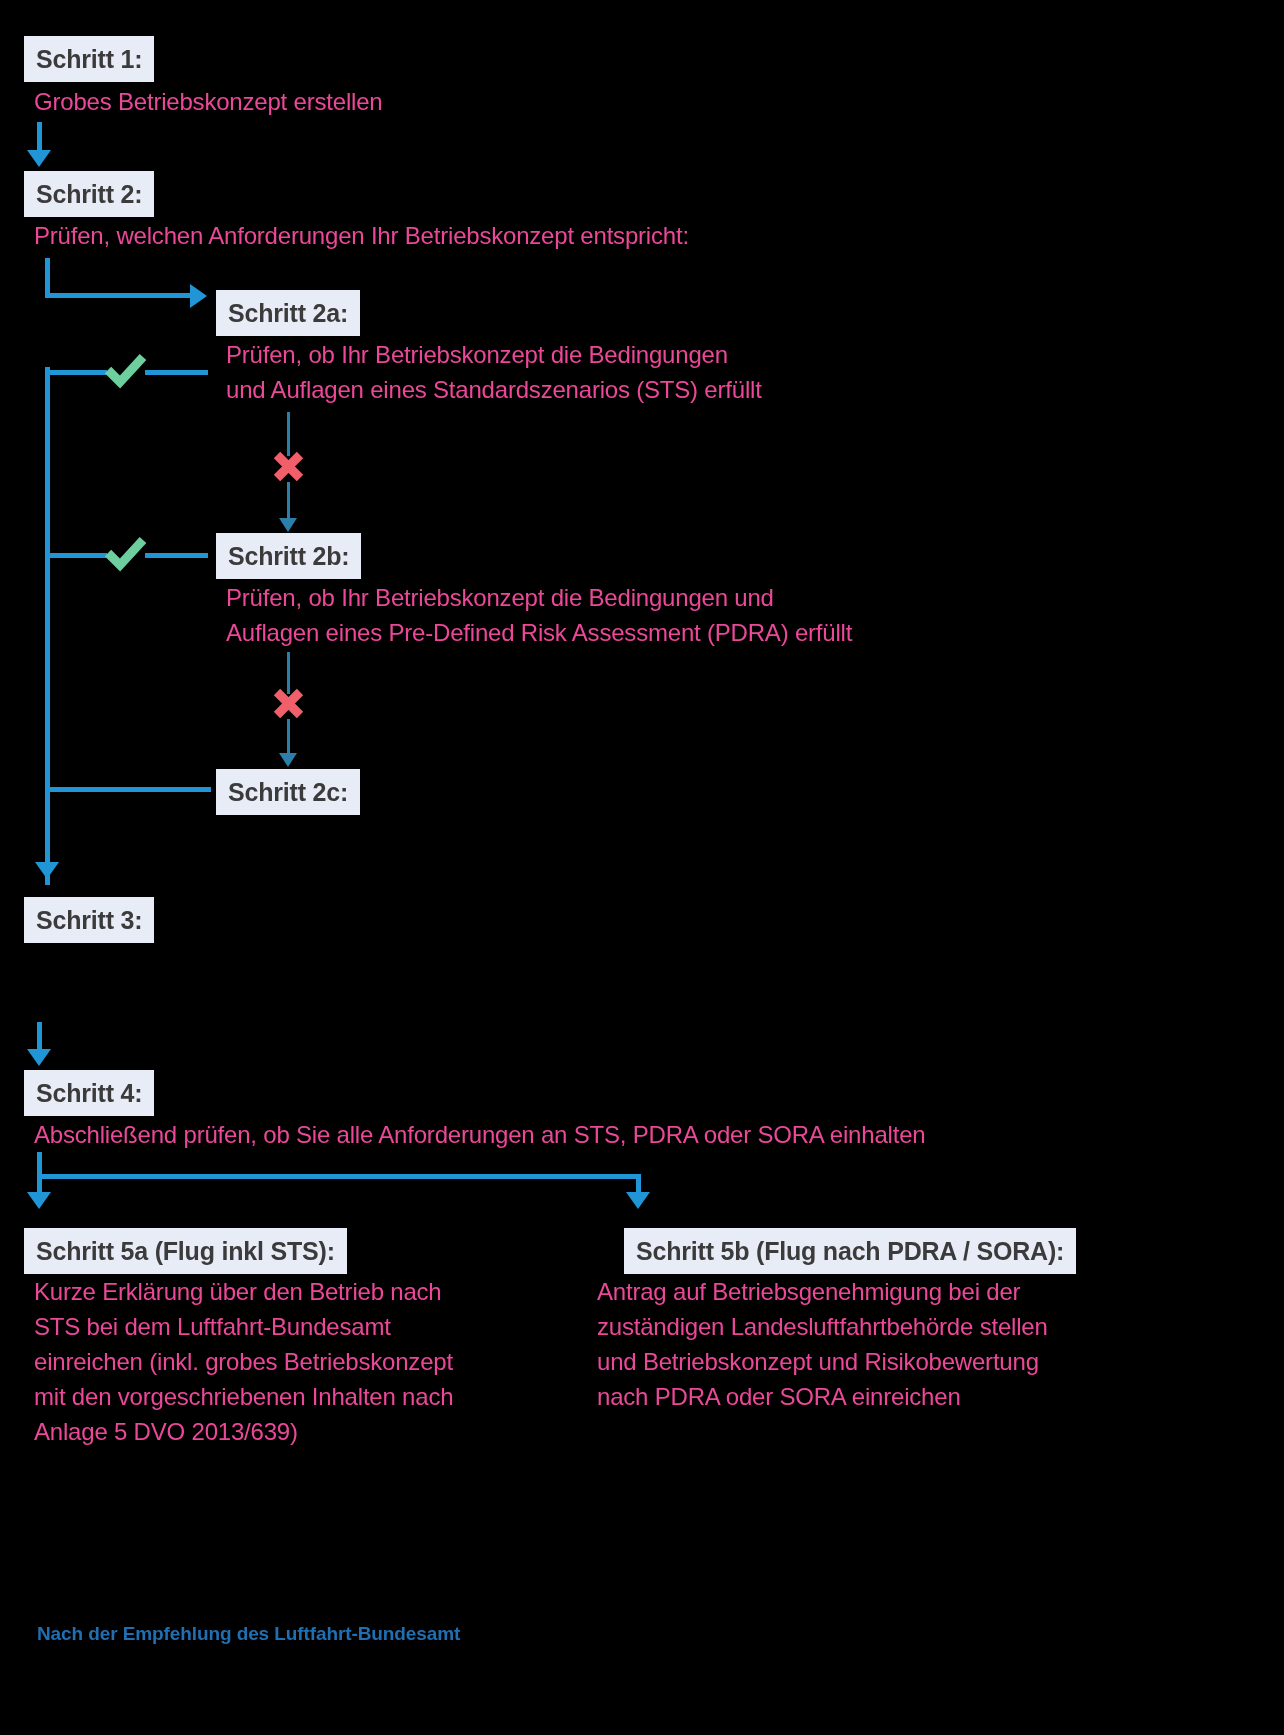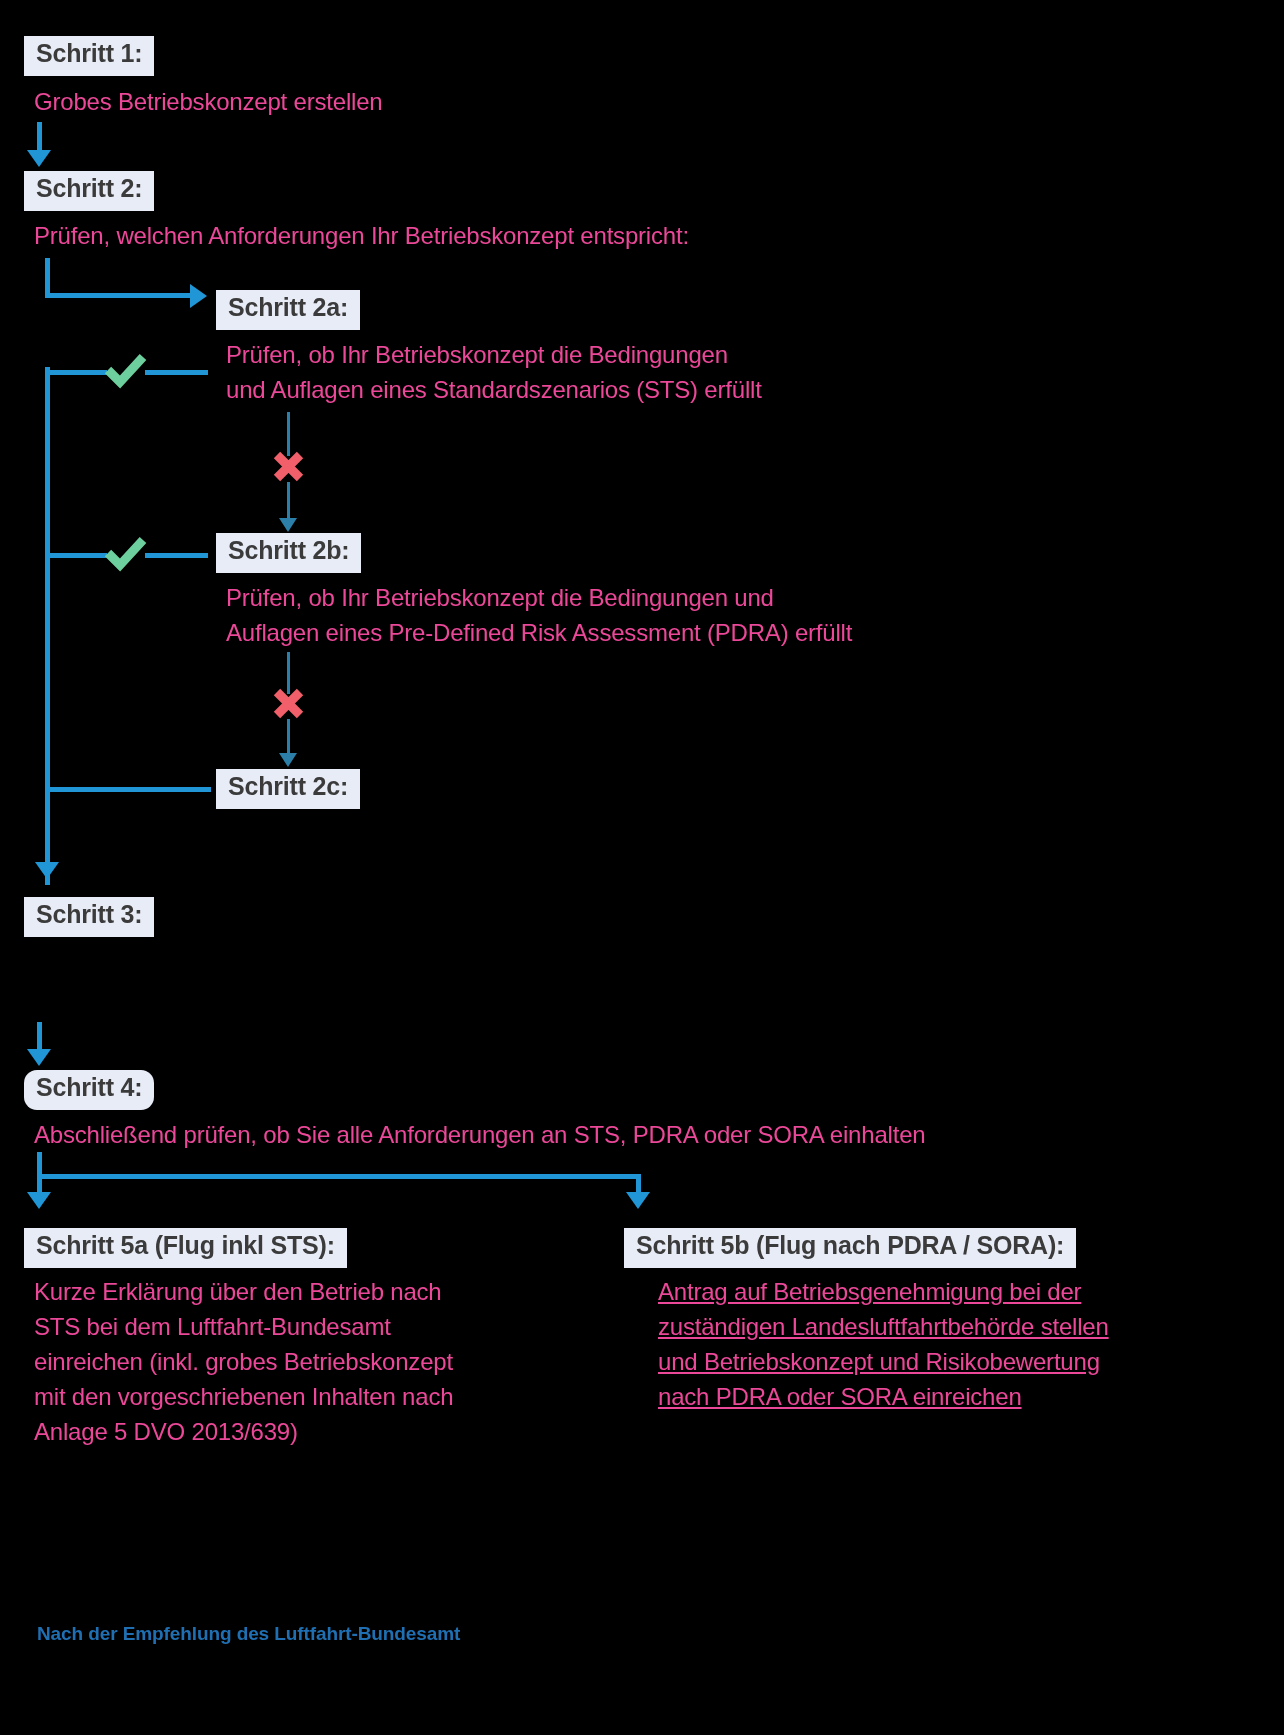--- a/index.html
+++ b/index.html
@@ -22,21 +22,21 @@
   
   .tag {
     position: absolute;
     background: #e8ecf7;
     color: #3b3b3b;
     font-family: "Liberation Sans", sans-serif;
     font-weight: bold;
     font-size: 25px;
     line-height: 1.0;
     letter-spacing: -0.2px;
-    padding: 5px 12px 10px 12px;
+    padding: 11px 12px 10px 12px;
     white-space: nowrap;
     box-sizing: border-box;
   }
   .desc {
     position: absolute;
     color: #ec4899;
     font-family: "Liberation Sans", sans-serif;
     font-weight: normal;
     font-size: 24px;
     line-height: 35px;
@@ -155,37 +155,37 @@
 
   <div class="hline" style="left:45px; top:787px; width:166px;"></div>
 
   <div class="arrow-down" style="left:35px; top:862px;"></div>
 
   <div class="tag" style="left:24px; top:897px;">Schritt 3:</div>
 
   <div class="vline" style="left:37px; top:1022px; height:32px;"></div>
   <div class="arrow-down" style="left:27px; top:1049px;"></div>
 
-  <div class="tag" style="left:24px; top:1070px;border-radius:13px;">Schritt 4:</div>
+  <div class="tag" style="left:24px; top:1070px;">Schritt 4:</div>
   <div class="desc" style="left:34px; top:1117px;">Abschließend prüfen, ob Sie alle Anforderungen an STS, PDRA oder SORA einhalten</div>
 
   <div class="vline" style="left:37px; top:1152px; height:45px;"></div>
   <div class="hline" style="left:37px; top:1174px; width:604px;"></div>
   <div class="arrow-down" style="left:27px; top:1192px;"></div>
   <div class="vline" style="left:636px; top:1174px; height:23px;"></div>
   <div class="arrow-down" style="left:626px; top:1192px;"></div>
 
   <div class="tag" style="left:24px; top:1228px;">Schritt 5a (Flug inkl STS):</div>
   <div class="desc" style="left:34px; top:1274px;">Kurze Erklärung über den Betrieb nach
 STS bei dem Luftfahrt-Bundesamt
 einreichen (inkl. grobes Betriebskonzept
 mit den vorgeschriebenen Inhalten nach
 Anlage 5 DVO 2013/639)</div>
 
   <div class="tag" style="left:624px; top:1228px;">Schritt 5b (Flug nach PDRA / SORA):</div>
-  <div class="desc" style="left:658px; top:1274px;text-decoration:underline;">Antrag auf Betriebsgenehmigung bei der
+  <div class="desc" style="left:597px; top:1274px;">Antrag auf Betriebsgenehmigung bei der
 zuständigen Landesluftfahrtbehörde stellen
 und Betriebskonzept und Risikobewertung
 nach PDRA oder SORA einreichen</div>
 
   <div class="footnote" style="left:37px; top:1623px;">Nach der Empfehlung des Luftfahrt-Bundesamt</div>
 
 </div>
 
 </body></html>

